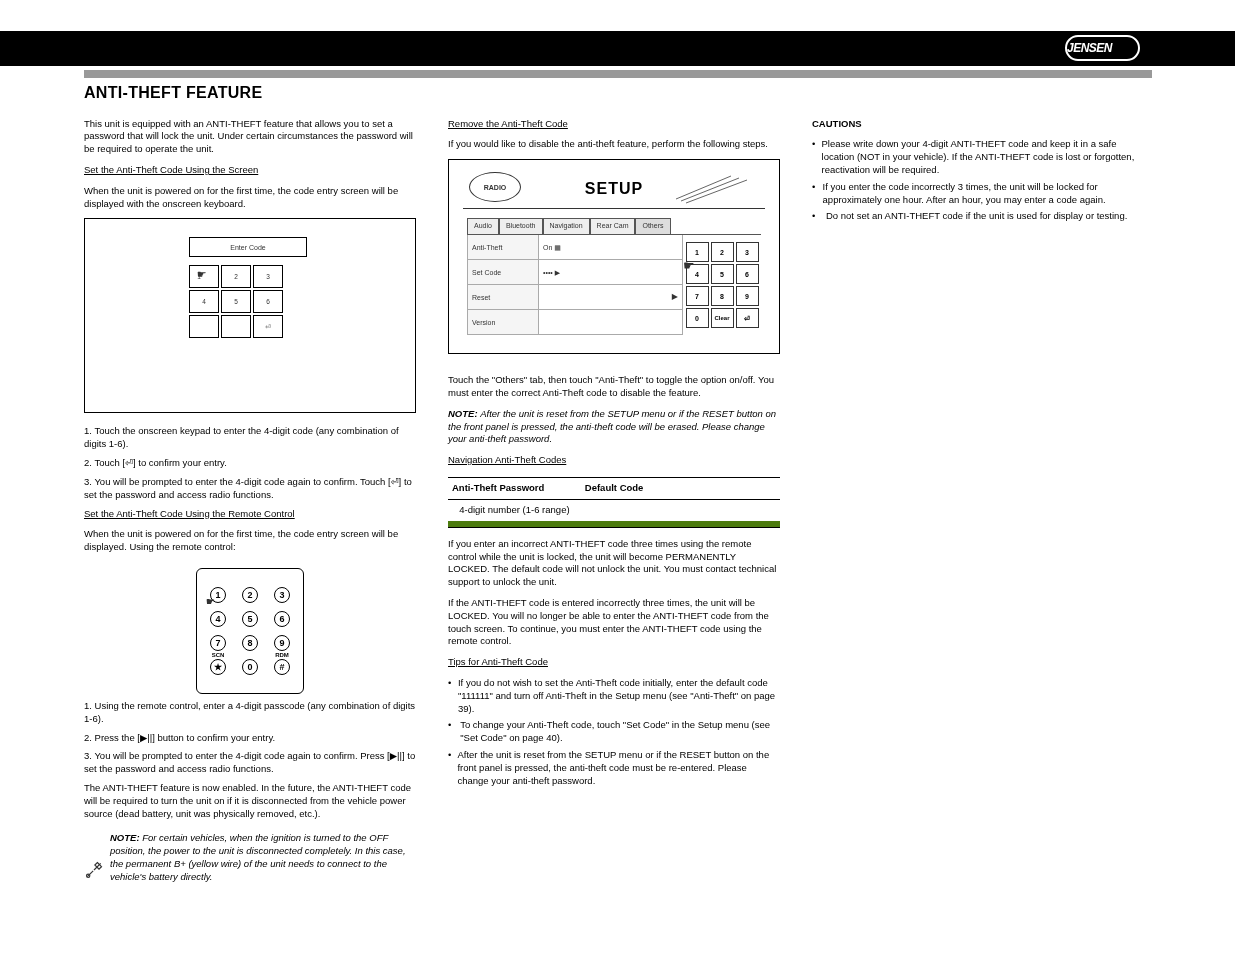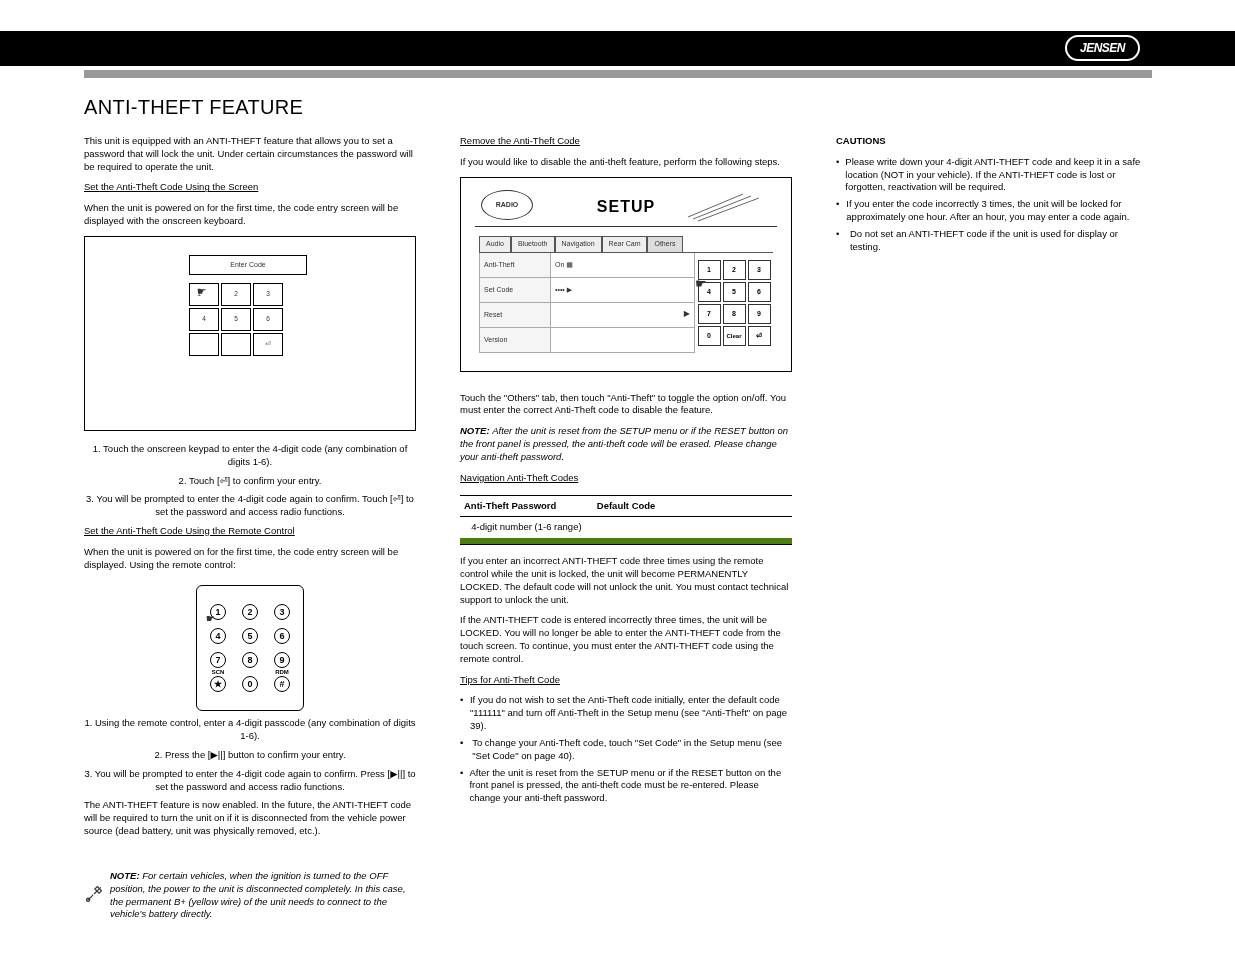--- a/index.html
+++ b/index.html
@@ -1,26 +1,26 @@
 <!DOCTYPE html>
 <html><head>
 <meta charset="utf-8">
 <style>
   * { box-sizing: border-box; margin: 0; padding: 0; }
   body { font-family: Arial, Helvetica, sans-serif; background: #fff; color: #000; font-size: 9.5px; line-height: 1.35; }
   .page { width: 1235px; height: 954px; position: relative; padding-top: 31px; }
   .black-bar { background: #000; height: 35px; width: 100%; position: relative; }
-  .jensen-logo { position: absolute; right: 95px; top: 4px; width: 75px; height: 26px; border: 2px solid #fff; border-radius: 13px / 13px; color: #fff; font-weight: 900; font-style: italic; font-size: 12px; text-align: center; line-height: 22px; letter-spacing: -0.5px; }
+  .jensen-logo { position: absolute; right: 95px; top: 4px; width: 75px; height: 26px; border: 2px solid #fff; border-radius: 13px / 13px; color: #fff; font-weight: 900; font-style: italic; font-size: 12px; line-height: 22px; letter-spacing: -0.5px; }
   .grey-bar { background: #999; height: 8px; width: 1068px; margin-left: 84px; margin-top: 4px; }
-  .heading { font-family: Arial Black, Arial, sans-serif; font-weight: 400; font-size: 20px; letter-spacing: 0.3px; margin: 16px 0 0 84px; }
-  .columns { display: flex; gap: 44px; margin: 14px 0 0 84px; width: 1065px; }
+  .heading { font-family: Arial Black, Arial, sans-serif; font-weight: 700; font-size: 16px; letter-spacing: 0.3px; margin: 4px 0 0 84px; }
+  .columns { display: flex; gap: 32px; margin: 14px 0 0 84px; width: 1065px; }
   .col { width: 332px; display: flex; flex-direction: column; }
   .para { margin-bottom: 8px; }
   .under { text-decoration: underline; }
-  .step-line { margin-bottom: 6px; text-align: center; }
+  .step-line { margin-bottom: 6px; }
   .bullet { display: flex; gap: 6px; margin-bottom: 4px; }
   .bullet .dot { width: 8px; }
   .figbox { border: 1px solid #000; background: #fff; position: relative; }
   .fig1 { width: 332px; height: 195px; margin-bottom: 12px; }
   .fig1-inner { position: absolute; left: 104px; top: 18px; width: 118px; }
   .code-entry-box { border: 1px solid #000; height: 20px; margin-bottom: 8px; display:flex; align-items:center; justify-content:center; font-size:7px; color:#333; }
   .grid3 { display: grid; grid-template-columns: repeat(3, 30px); grid-template-rows: repeat(3, 23px); gap: 2px; }
   .grid3 .cell { border: 1px solid #000; display:flex; align-items:center; justify-content:center; font-size:6.5px; color:#333; position:relative; }
   .pin-icon { position: relative; width: 10px; height: 10px; }
   .pin-icon::before { content: "☛"; position: absolute; font-size: 11px; left: -4px; top: -5px; color:#333;}
@@ -52,21 +52,21 @@
   .numcell.clear { font-size:6px; font-weight:700; }
   .pointer-overlay { position:absolute; left: 0px; top: 22px; font-size:13px; color:#333; }
   .pwd-table { width: 100%; margin: 2px 0 10px; border-top: 1px solid #000; border-bottom: 1px solid #000; }
   .pwd-table .hdr { display:flex; border-bottom: 1px solid #000; font-weight: 700; }
   .pwd-table .row { display:flex; border-bottom: 6px solid #4d7c0f; text-align: center; }
   .pwd-table .c1 { width: 40%; padding: 4px 4px; }
   .pwd-table .c2 { width: 60%; padding: 4px 4px; }
   .italic { font-style: italic; }
   .tools-icon { display:inline-block; vertical-align: top; margin-right: 6px; }
   .tools-icon svg { width: 20px; height: 20px; }
-  .note-block { display:flex; align-items:center; margin-top:24px; }
+  .note-block { display:flex; align-items:flex-end; margin-top:4px; }
 </style>
 </head>
 <body>
 
 <div class="page">
   <div class="black-bar">
     <div class="jensen-logo">JENSEN</div>
   </div>
   <div class="grey-bar"></div>
   <div class="heading">ANTI-THEFT FEATURE</div>

